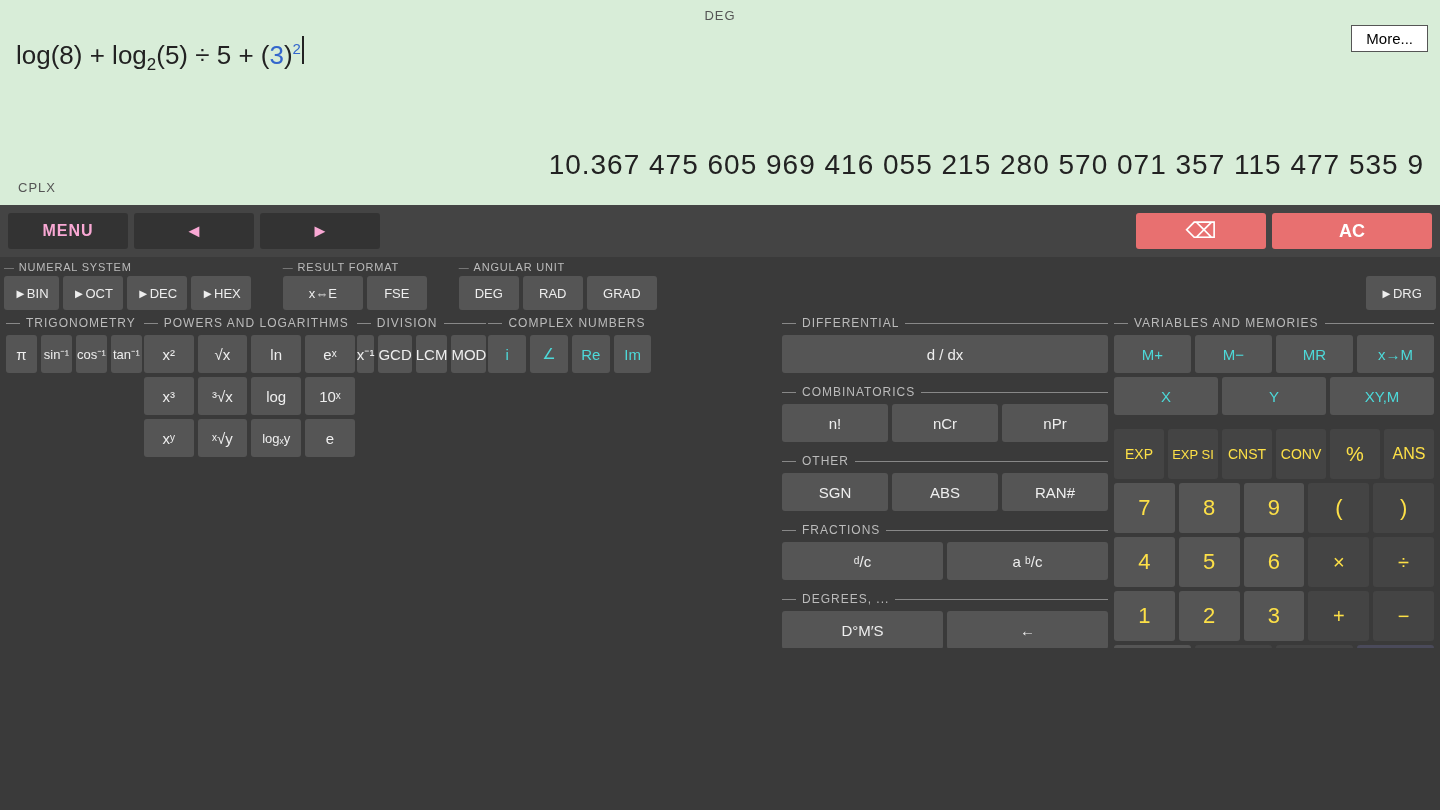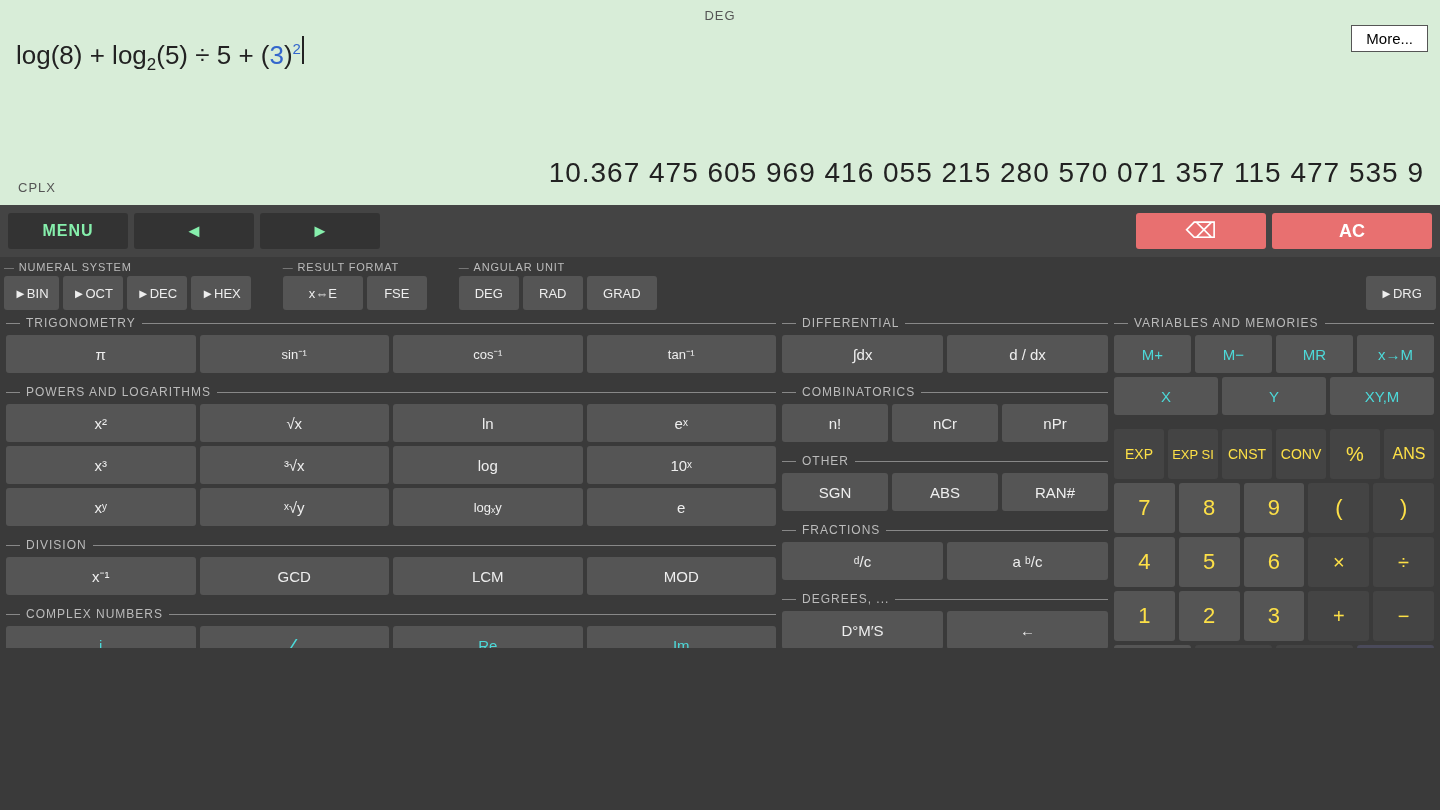--- a/index.html
+++ b/index.html
@@ -59,40 +59,40 @@
     .cursor-bar {
       display: inline-block;
       width: 2px;
       height: 28px;
       background: #222;
       vertical-align: middle;
       margin-left: 1px;
     }
     #result-line {
       position: absolute;
-      bottom: 16px;
+      bottom: 24px;
       right: 16px;
       font-size: 28px;
       color: #222;
       letter-spacing: 1px;
     }
 
     
     #controls-row {
       display: flex;
       align-items: center;
       background: #444;
       height: 52px;
       padding: 0 8px;
       gap: 6px;
     }
     .ctrl-btn {
       background: #333;
       border: none;
-      color: #86efac;
+      color: #f9a8d4;
       cursor: pointer;
       border-radius: 3px;
       font-size: 15px;
       height: 36px;
       display: flex;
       align-items: center;
       justify-content: center;
     }
     #menu-btn {
       width: 120px;
@@ -195,21 +195,21 @@
     #bottom-area {
       display: flex;
       flex: 1;
       overflow: hidden;
     }
     #left-col {
       width: 780px;
       overflow: hidden;
       padding: 4px 4px 4px 6px;
       display: flex;
-      flex-direction: column;
+      flex-direction: row;
       gap: 2px;
     }
     #right-col {
       flex: 1;
       padding: 4px 6px 4px 4px;
       display: flex;
       flex-direction: column;
       gap: 4px;
     }
 
@@ -373,21 +373,20 @@
         </div>
       </div>
 
     </div>
 
     <div style="width:330px;padding:4px 2px;display:flex;flex-direction:column;gap:2px;">
 
       <div class="section">
         <div class="section-header">DIFFERENTIAL</div>
         <div class="btn-row">
-          <button class="calc-btn">∫dx</button>
           <button class="calc-btn">d / dx</button>
         </div>
       </div>
 
       <div class="section">
         <div class="section-header">COMBINATORICS</div>
         <div class="btn-row">
           <button class="calc-btn">n!</button>
           <button class="calc-btn">nCr</button>
           <button class="calc-btn">nPr</button>

